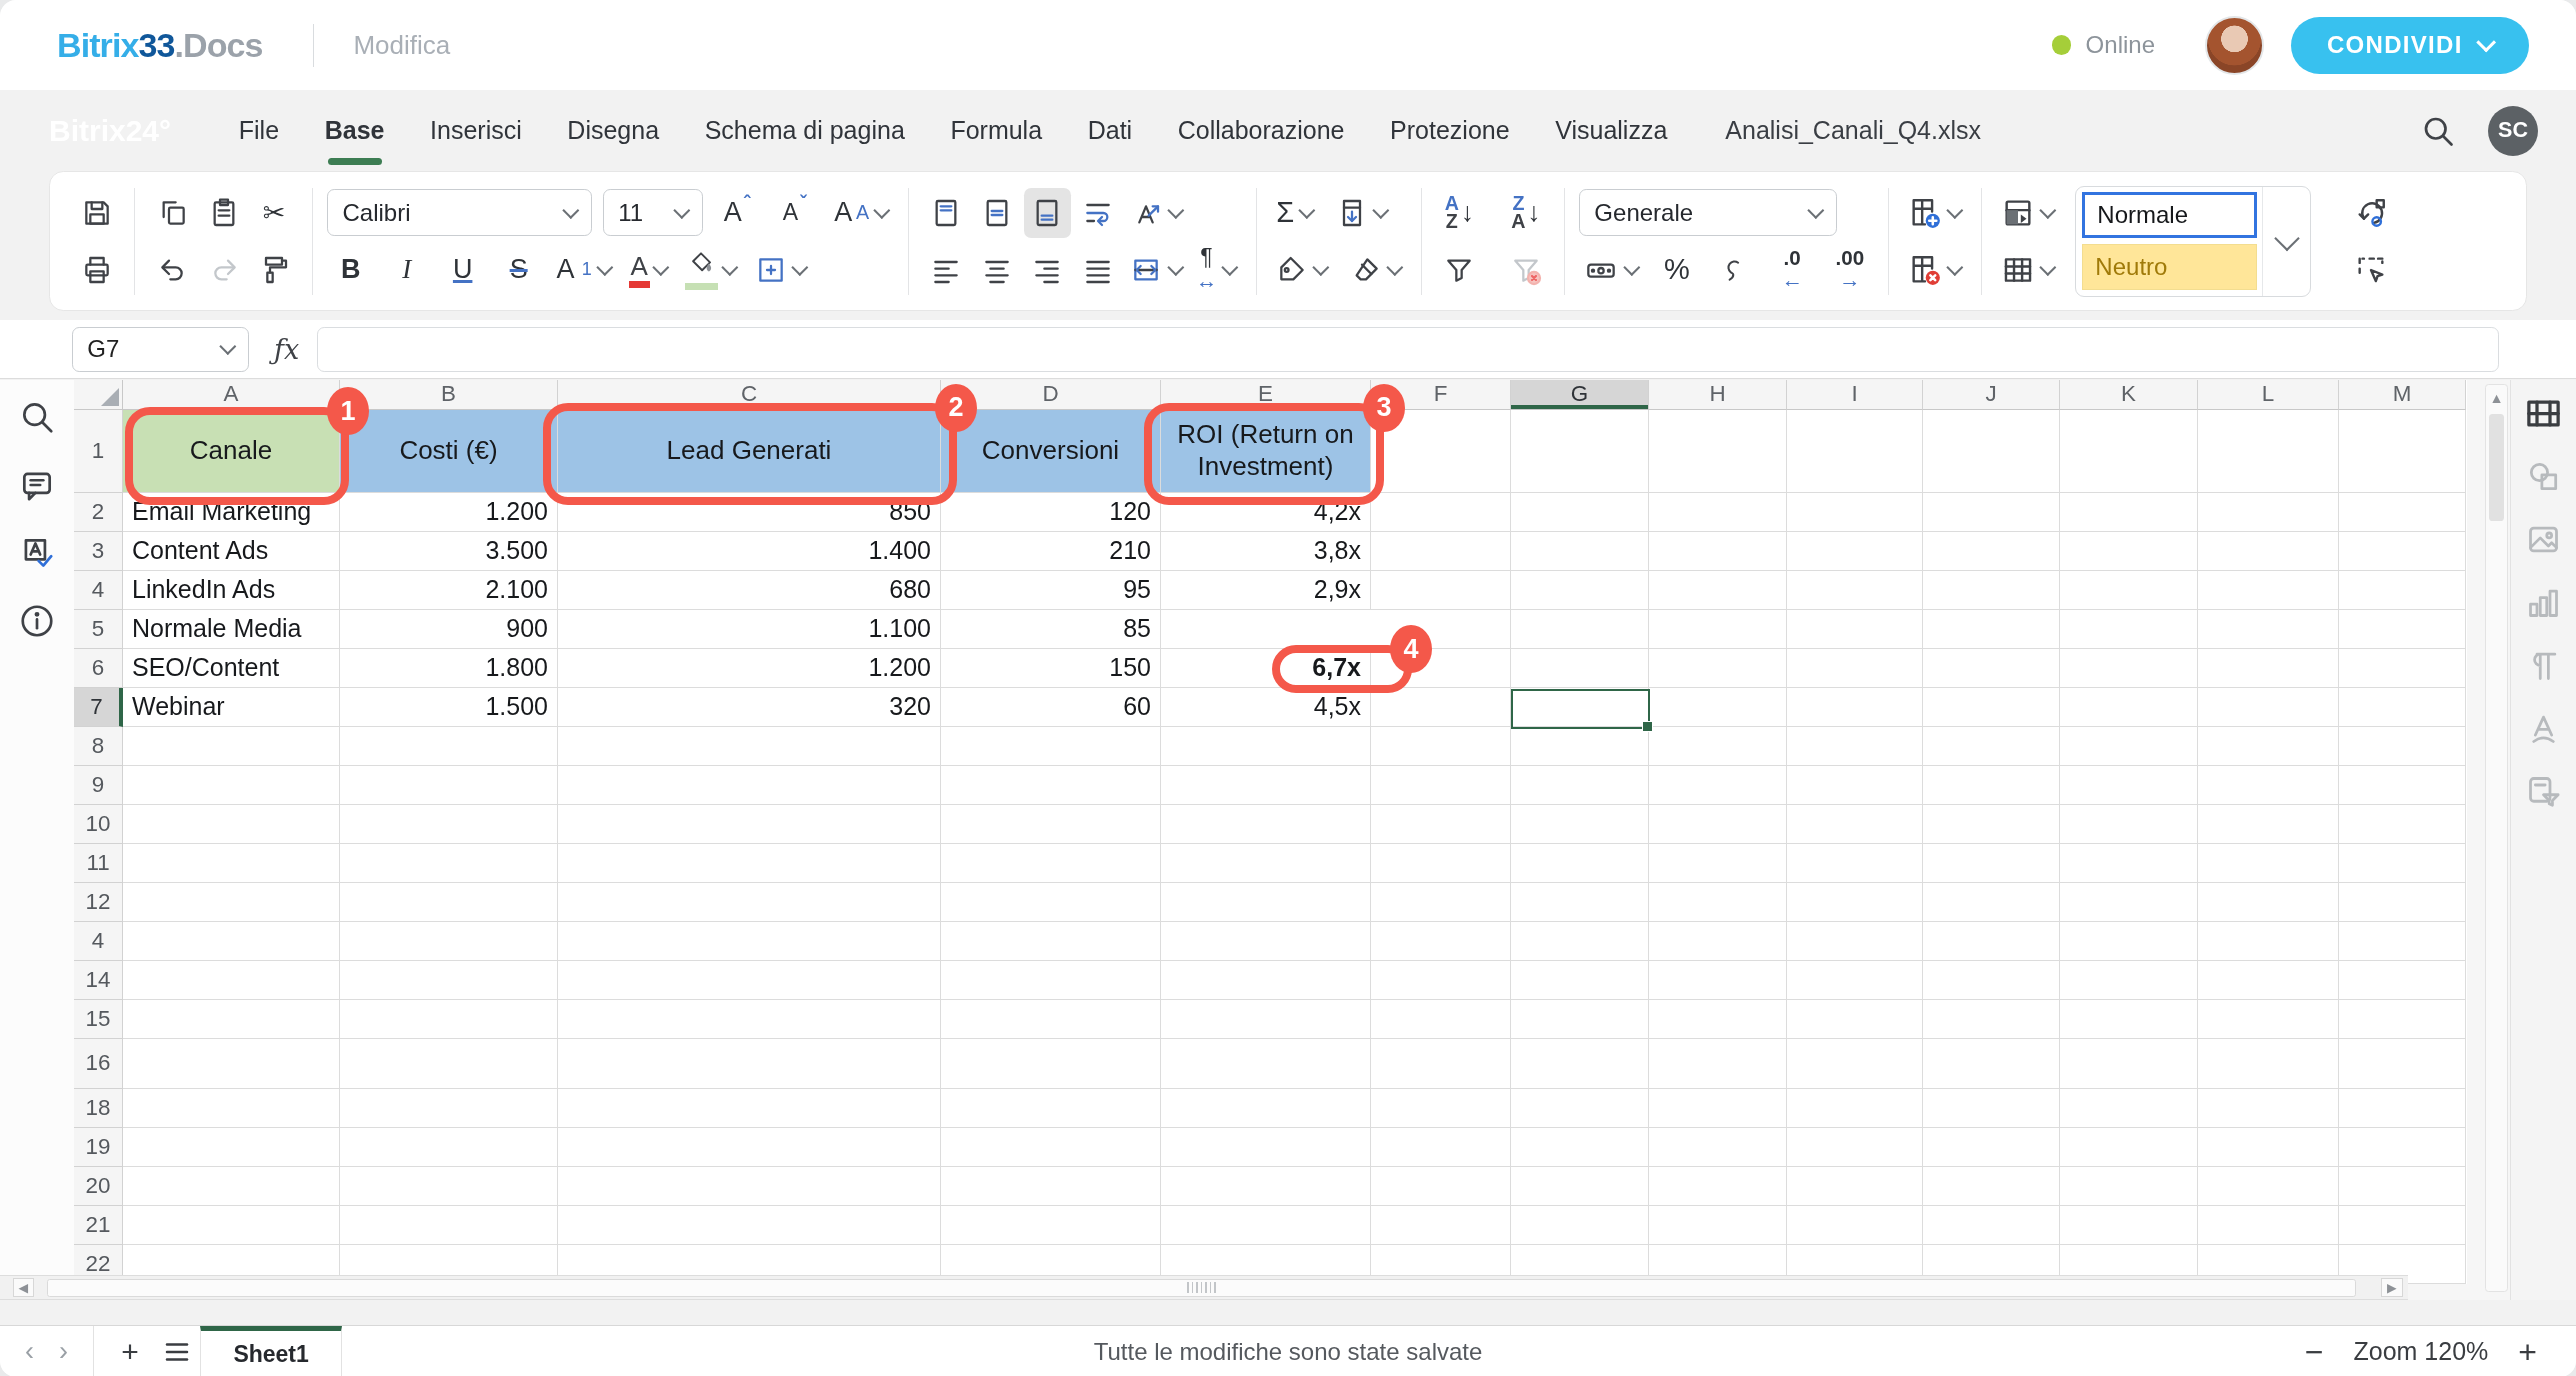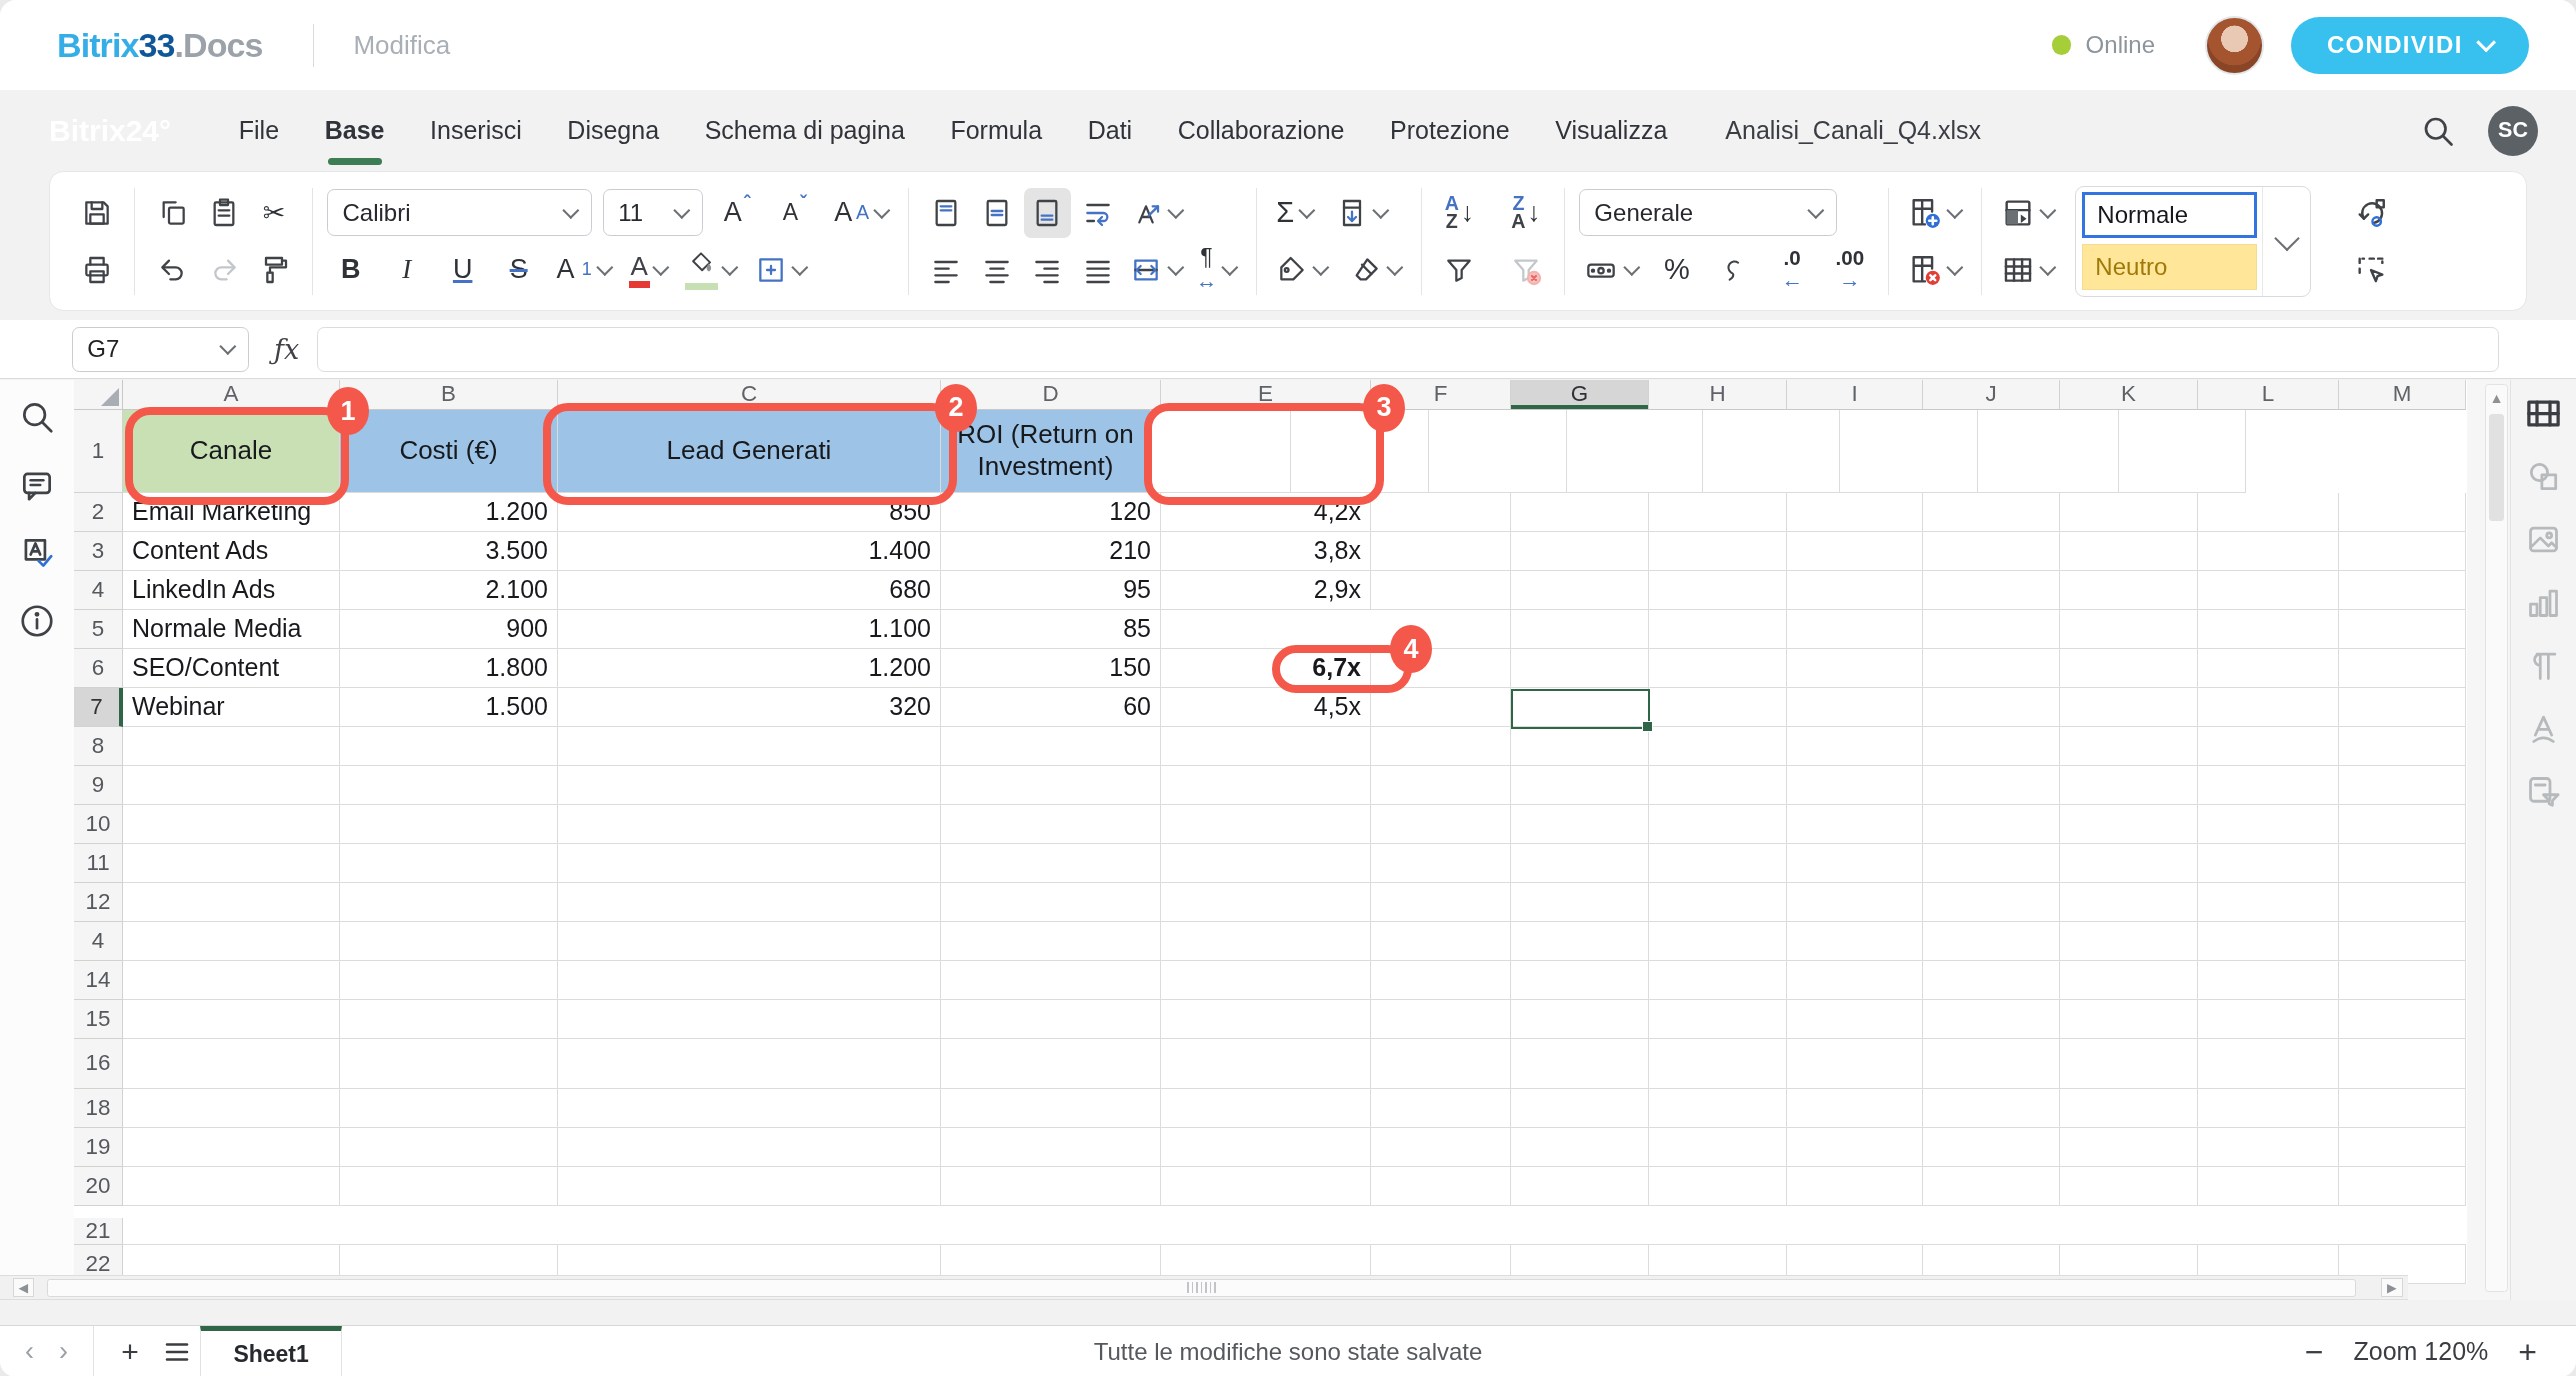--- a/index.html
+++ b/index.html
@@ -663,20 +663,21 @@
             <div class="gch" style="width: 137px; flex: 0 0 137px;">J</div>
             <div class="gch" style="width: 138px; flex: 0 0 138px;">K</div>
             <div class="gch" style="width: 141px; flex: 0 0 141px;">L</div>
             <div class="gch" style="width: 127px; flex: 0 0 127px;">M</div>
           </div>
           <div class="grow" style="height: 83px;">
             <div class="grh">1</div>
             <div class="gc hcell" style="width: 217px; flex: 0 0 217px; background: rgb(200, 224, 180);">Canale</div>
             <div class="gc hcell" style="width: 218px; flex: 0 0 218px; background: rgb(157, 195, 230);">Costi (€)</div>
             <div class="gc hcell" style="width: 383px; flex: 0 0 383px; background: rgb(157, 195, 230);">Lead Generati</div>
+            <div class="gc hcell" style="width: 220px; flex: 0 0 220px; background: rgb(157, 195, 230);">Conversioni</div>
             <div class="gc hcell" style="width: 210px; flex: 0 0 210px; background: rgb(157, 195, 230);">ROI (Return on Investment)</div>
             <div class="gc" style="width: 140px; flex: 0 0 140px;"></div>
             <div class="gc" style="width: 138px; flex: 0 0 138px;"></div>
             <div class="gc" style="width: 138px; flex: 0 0 138px;"></div>
             <div class="gc" style="width: 136px; flex: 0 0 136px;"></div>
             <div class="gc" style="width: 137px; flex: 0 0 137px;"></div>
             <div class="gc" style="width: 138px; flex: 0 0 138px;"></div>
             <div class="gc" style="width: 141px; flex: 0 0 141px;"></div>
             <div class="gc" style="width: 127px; flex: 0 0 127px;"></div>
           </div>
@@ -961,21 +962,21 @@
             <div class="gc" style="width: 210px; flex: 0 0 210px;"></div>
             <div class="gc" style="width: 140px; flex: 0 0 140px;"></div>
             <div class="gc" style="width: 138px; flex: 0 0 138px;"></div>
             <div class="gc" style="width: 138px; flex: 0 0 138px;"></div>
             <div class="gc" style="width: 136px; flex: 0 0 136px;"></div>
             <div class="gc" style="width: 137px; flex: 0 0 137px;"></div>
             <div class="gc" style="width: 138px; flex: 0 0 138px;"></div>
             <div class="gc" style="width: 141px; flex: 0 0 141px;"></div>
             <div class="gc" style="width: 127px; flex: 0 0 127px;"></div>
           </div>
-          <div class="grow" style="height: 39px; align-items: flex-end;">
+          <div class="grow" style="height: 39px;">
             <div class="grh">21</div>
             <div class="gc" style="width: 217px; flex: 0 0 217px;"></div>
             <div class="gc" style="width: 218px; flex: 0 0 218px;"></div>
             <div class="gc" style="width: 383px; flex: 0 0 383px;"></div>
             <div class="gc" style="width: 220px; flex: 0 0 220px;"></div>
             <div class="gc" style="width: 210px; flex: 0 0 210px;"></div>
             <div class="gc" style="width: 140px; flex: 0 0 140px;"></div>
             <div class="gc" style="width: 138px; flex: 0 0 138px;"></div>
             <div class="gc" style="width: 138px; flex: 0 0 138px;"></div>
             <div class="gc" style="width: 136px; flex: 0 0 136px;"></div>

